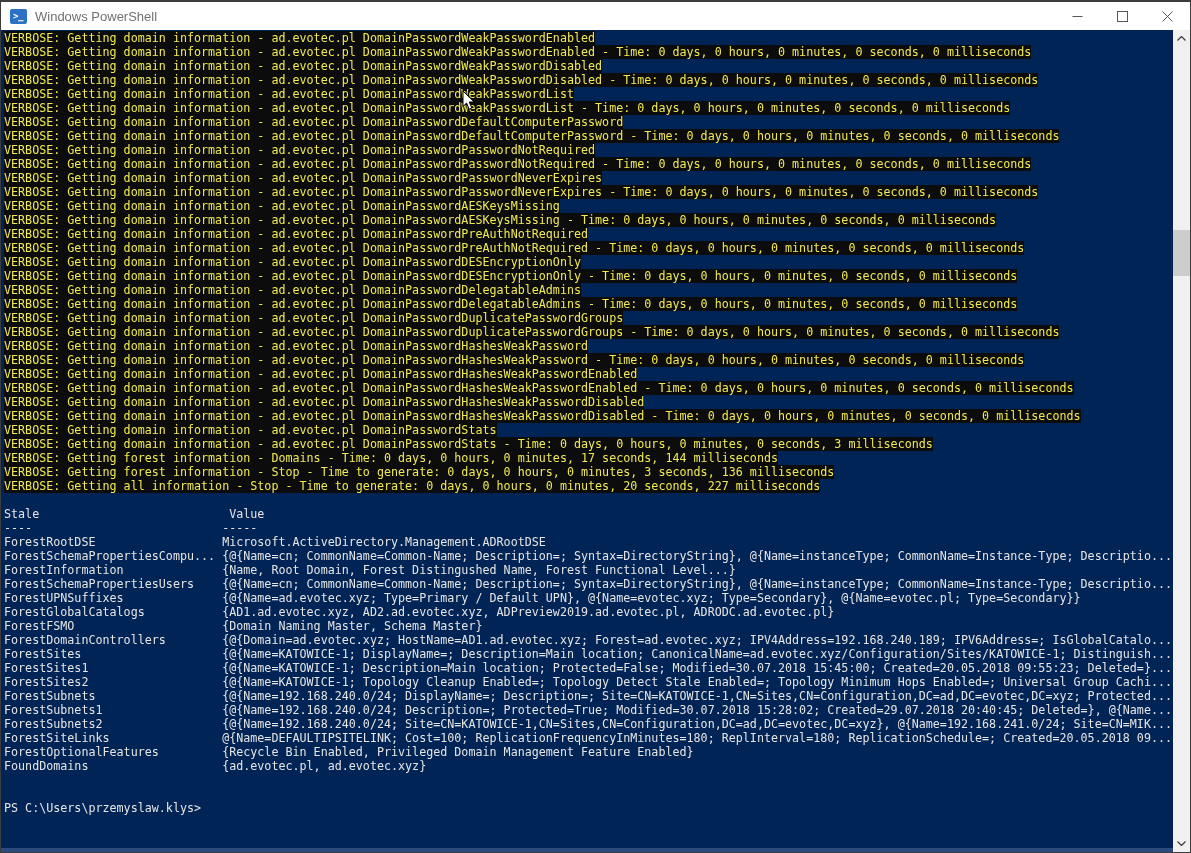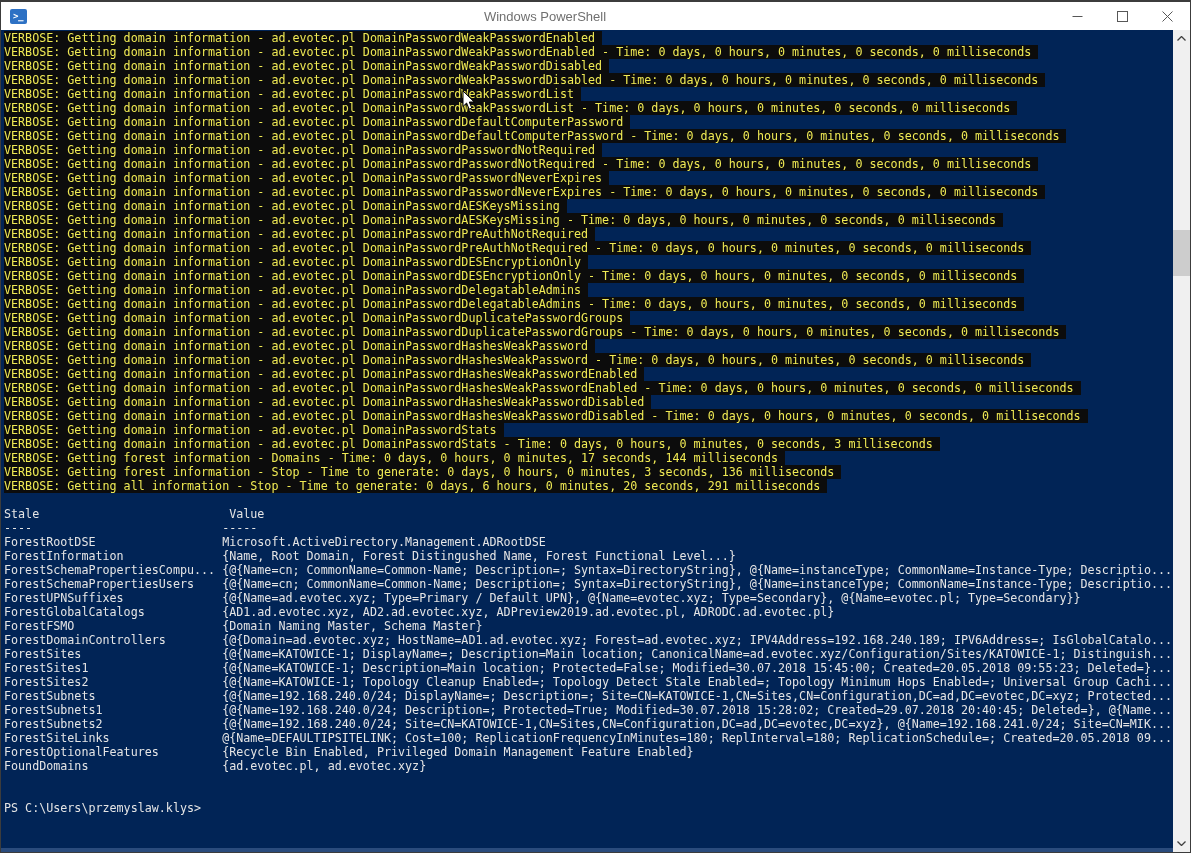--- a/index.html
+++ b/index.html
@@ -17,36 +17,35 @@
   }
   .ps-icon{
     width:17px;height:15px;background:var(--icon_bg,#2d71c4);border-radius:2px;
     color:#fff;font-family:"DejaVu Sans Mono",monospace;font-size:9px;font-weight:bold;
     display:flex;align-items:center;justify-content:center;line-height:1;
     transform:none;flex:0 0 17px;
   }
   .ps-icon span{display:inline-block;transform:skewX(-6deg);letter-spacing:0;}
   .title-text{
     margin-left:8px;color:var(--title_fg,#707070);font-size:13px;flex:1 1 auto;
-    white-space:nowrap;overflow:hidden;text-align:center;
+    white-space:nowrap;overflow:hidden;
   }
   .win-btn{
     width:45px;height:28px;display:flex;align-items:center;justify-content:center;
     background:transparent;border:none;padding:0;flex:0 0 45px;
   }
   .console{
     position:relative;flex:1 1 auto;background:var(--console_bg,#012456);
     font-family:"DejaVu Sans Mono","Liberation Mono",monospace;
     font-size:11.7px;line-height:14px;color:var(--console_fg,#e5e5e5);
     overflow:hidden;padding:1px 0 0 3px;box-sizing:border-box;
   }
   .line{height:14px;white-space:pre;overflow:hidden;margin-right:17px;}
   .verbose{
     color:var(--verbose_fg,#f0ea54);background:var(--verbose_bg,#0c0c0c);
-    padding-right:7px;
   }
   .cmd{color:var(--command_fg,#2ec94e);}
   .scrollbar{
     position:absolute;top:0;right:0;bottom:0;width:17px;
     background:var(--scroll_track,#f0f0f0);z-index:5;
   }
   .sb-arrow{height:17px;width:17px;display:flex;align-items:center;justify-content:center;}
   .sb-arrow.down{position:absolute;bottom:0;left:0;}
   .sb-thumb{position:absolute;top:200px;left:0;width:17px;height:46px;background:var(--scroll_thumb,#cdcdcd);}
   .bottom-strip{position:absolute;left:0;right:17px;bottom:0;height:4px;background:var(--bottom_strip,#2a4b7c);}
@@ -107,27 +106,27 @@
       <div class="line"><span class="verbose">VERBOSE: Getting domain information - ad.evotec.pl DomainPasswordHashesWeakPassword</span></div>
       <div class="line"><span class="verbose">VERBOSE: Getting domain information - ad.evotec.pl DomainPasswordHashesWeakPassword - Time: 0 days, 0 hours, 0 minutes, 0 seconds, 0 milliseconds</span></div>
       <div class="line"><span class="verbose">VERBOSE: Getting domain information - ad.evotec.pl DomainPasswordHashesWeakPasswordEnabled</span></div>
       <div class="line"><span class="verbose">VERBOSE: Getting domain information - ad.evotec.pl DomainPasswordHashesWeakPasswordEnabled - Time: 0 days, 0 hours, 0 minutes, 0 seconds, 0 milliseconds</span></div>
       <div class="line"><span class="verbose">VERBOSE: Getting domain information - ad.evotec.pl DomainPasswordHashesWeakPasswordDisabled</span></div>
       <div class="line"><span class="verbose">VERBOSE: Getting domain information - ad.evotec.pl DomainPasswordHashesWeakPasswordDisabled - Time: 0 days, 0 hours, 0 minutes, 0 seconds, 0 milliseconds</span></div>
       <div class="line"><span class="verbose">VERBOSE: Getting domain information - ad.evotec.pl DomainPasswordStats</span></div>
       <div class="line"><span class="verbose">VERBOSE: Getting domain information - ad.evotec.pl DomainPasswordStats - Time: 0 days, 0 hours, 0 minutes, 0 seconds, 3 milliseconds</span></div>
       <div class="line"><span class="verbose">VERBOSE: Getting forest information - Domains - Time: 0 days, 0 hours, 0 minutes, 17 seconds, 144 milliseconds</span></div>
       <div class="line"><span class="verbose">VERBOSE: Getting forest information - Stop - Time to generate: 0 days, 0 hours, 0 minutes, 3 seconds, 136 milliseconds</span></div>
-      <div class="line"><span class="verbose">VERBOSE: Getting all information - Stop - Time to generate: 0 days, 6 hours, 0 minutes, 20 seconds, 291 milliseconds</span></div>
+      <div class="line"><span class="verbose">VERBOSE: Getting all information - Stop - Time to generate: 0 days, 0 hours, 0 minutes, 20 seconds, 227 milliseconds</span></div>
       <div class="line"></div>
       <div class="line"><span>Stale                           Value</span></div>
       <div class="line"><span>----                           -----</span></div>
       <div class="line"><span>ForestRootDSE                  Microsoft.ActiveDirectory.Management.ADRootDSE</span></div>
+      <div class="line"><span>ForestSchemaPropertiesCompu... {@{Name=cn; CommonName=Common-Name; Description=; Syntax=DirectoryString}, @{Name=instanceType; CommonName=Instance-Type; Descriptio...</span></div>
       <div class="line"><span>ForestInformation              {Name, Root Domain, Forest Distingushed Name, Forest Functional Level...}</span></div>
-      <div class="line"><span>ForestSchemaPropertiesCompu... {@{Name=cn; CommonName=Common-Name; Description=; Syntax=DirectoryString}, @{Name=instanceType; CommonName=Instance-Type; Descriptio...</span></div>
       <div class="line"><span>ForestSchemaPropertiesUsers    {@{Name=cn; CommonName=Common-Name; Description=; Syntax=DirectoryString}, @{Name=instanceType; CommonName=Instance-Type; Descriptio...</span></div>
       <div class="line"><span>ForestUPNSuffixes              {@{Name=ad.evotec.xyz; Type=Primary / Default UPN}, @{Name=evotec.xyz; Type=Secondary}, @{Name=evotec.pl; Type=Secondary}}</span></div>
       <div class="line"><span>ForestGlobalCatalogs           {AD1.ad.evotec.xyz, AD2.ad.evotec.xyz, ADPreview2019.ad.evotec.pl, ADRODC.ad.evotec.pl}</span></div>
       <div class="line"><span>ForestFSMO                     {Domain Naming Master, Schema Master}</span></div>
       <div class="line"><span>ForestDomainControllers        {@{Domain=ad.evotec.xyz; HostName=AD1.ad.evotec.xyz; Forest=ad.evotec.xyz; IPV4Address=192.168.240.189; IPV6Address=; IsGlobalCatalo...</span></div>
       <div class="line"><span>ForestSites                    {@{Name=KATOWICE-1; DisplayName=; Description=Main location; CanonicalName=ad.evotec.xyz/Configuration/Sites/KATOWICE-1; Distinguish...</span></div>
       <div class="line"><span>ForestSites1                   {@{Name=KATOWICE-1; Description=Main location; Protected=False; Modified=30.07.2018 15:45:00; Created=20.05.2018 09:55:23; Deleted=}...</span></div>
       <div class="line"><span>ForestSites2                   {@{Name=KATOWICE-1; Topology Cleanup Enabled=; Topology Detect Stale Enabled=; Topology Minimum Hops Enabled=; Universal Group Cachi...</span></div>
       <div class="line"><span>ForestSubnets                  {@{Name=192.168.240.0/24; DisplayName=; Description=; Site=CN=KATOWICE-1,CN=Sites,CN=Configuration,DC=ad,DC=evotec,DC=xyz; Protected...</span></div>
       <div class="line"><span>ForestSubnets1                 {@{Name=192.168.240.0/24; Description=; Protected=True; Modified=30.07.2018 15:28:02; Created=29.07.2018 20:40:45; Deleted=}, @{Name...</span></div>

